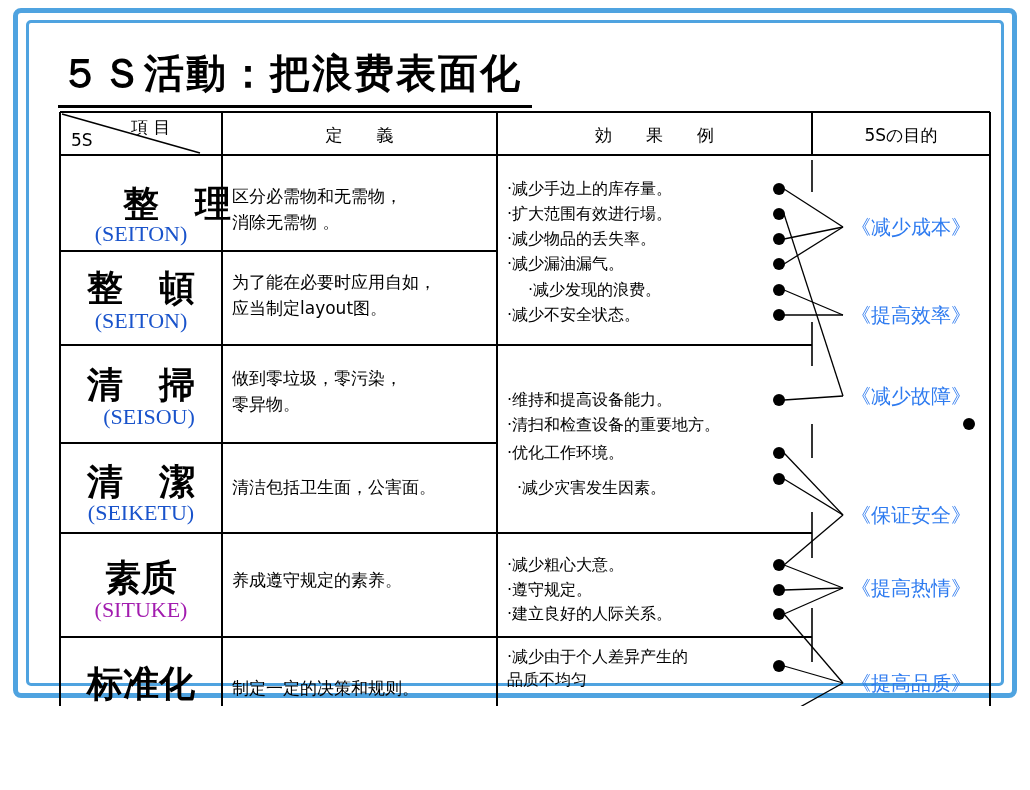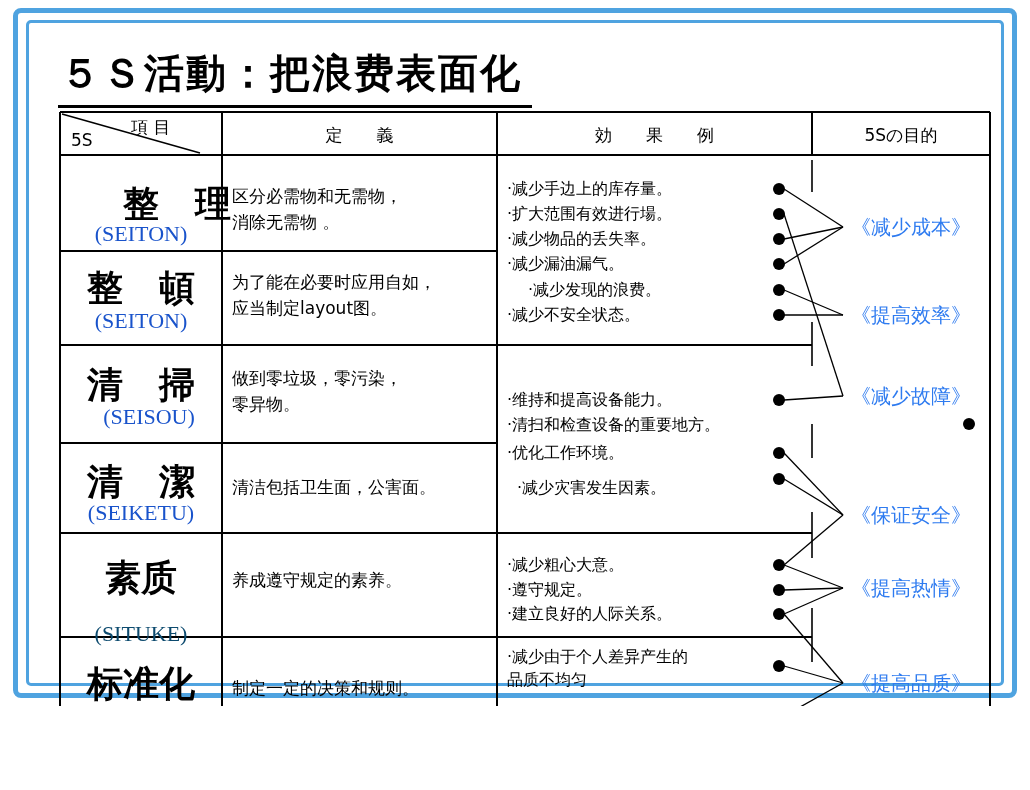--- a/index.html
+++ b/index.html
@@ -103,21 +103,21 @@
       <div class="abs def-text" style="top: 295px;">为了能在必要时应用自如，
 应当制定layout图。</div>
       <div class="abs row-name" style="top: 385px;">清　掃</div>
       <div class="abs row-romaji" style="top: 417px; color: rgb(25, 83, 203); padding-left: 8px;">(SEISOU)</div>
       <div class="abs def-text" style="top: 391px;">做到零垃圾，零污染，
 零异物。</div>
       <div class="abs row-name" style="top: 482px;">清　潔</div>
       <div class="abs row-romaji" style="top: 513px; color: rgb(25, 83, 203);">(SEIKETU)</div>
       <div class="abs def-text" style="top: 487px;">清洁包括卫生面，公害面。</div>
       <div class="abs row-name" style="top: 578px;">素质</div>
-      <div class="abs row-romaji" style="top: 610px; color: #0c4a6e; margin-top: 24px;">(SITUKE)</div>
+      <div class="abs row-romaji" style="top: 610px; color: #a21caf;">(SITUKE)</div>
       <div class="abs def-text" style="top: 580px;">养成遵守规定的素养。</div>
       <div class="abs row-name" style="top: 684px;">标准化</div>
       <div class="abs def-text" style="top: 688px;">制定一定的决策和规则。</div>
       <div class="abs effect-item" style="left: 507px; top: 189px;">·减少手边上的库存量。</div>
       <div class="abs effect-item" style="left: 507px; top: 214px;">·扩大范围有效进行場。</div>
       <div class="abs effect-item" style="left: 507px; top: 239px;">·减少物品的丢失率。</div>
       <div class="abs effect-item" style="left: 507px; top: 264px;">·减少漏油漏气。</div>
       <div class="abs effect-item" style="left: 528px; top: 290px;">·减少发现的浪费。</div>
       <div class="abs effect-item" style="left: 507px; top: 315px;">·减少不安全状态。</div>
       <div class="abs effect-item" style="left: 507px; top: 400px;">·维持和提高设备能力。</div>

